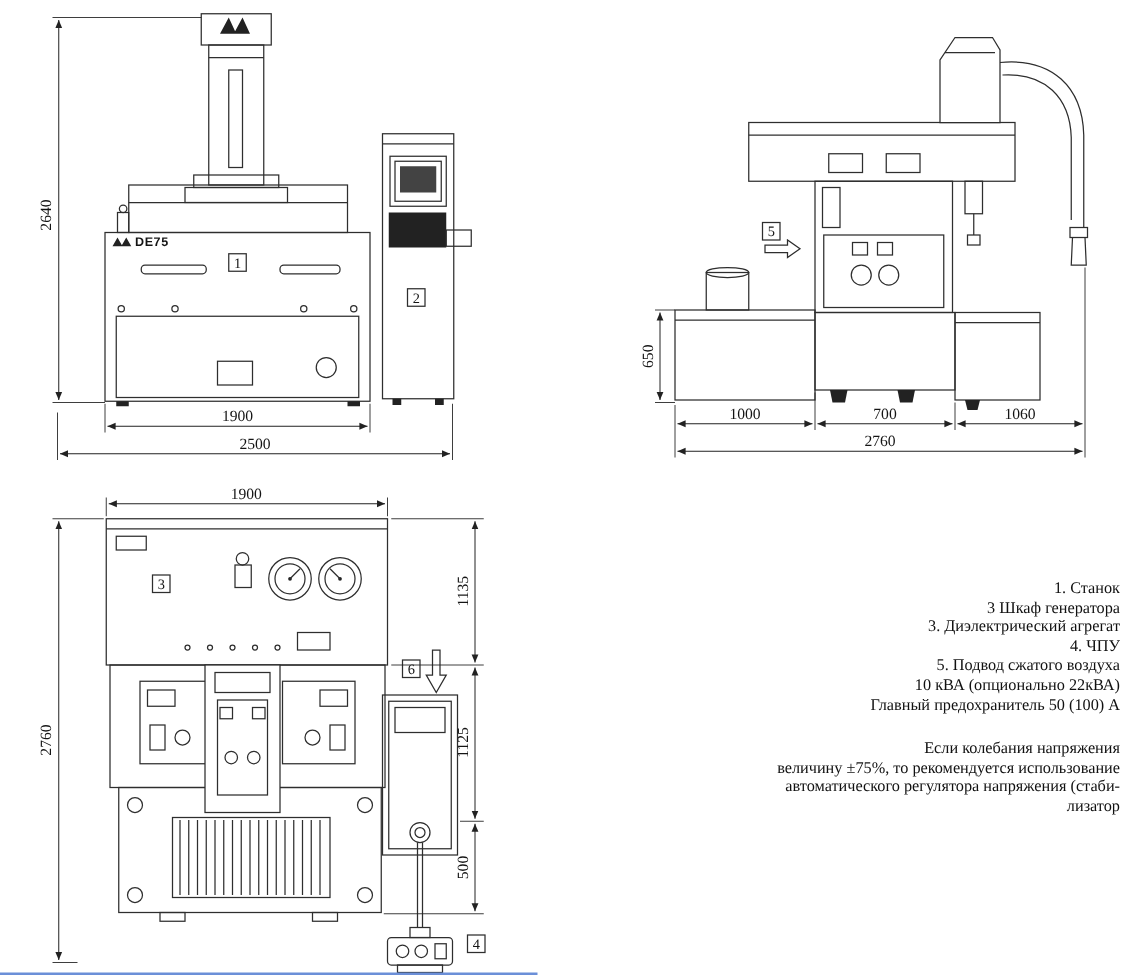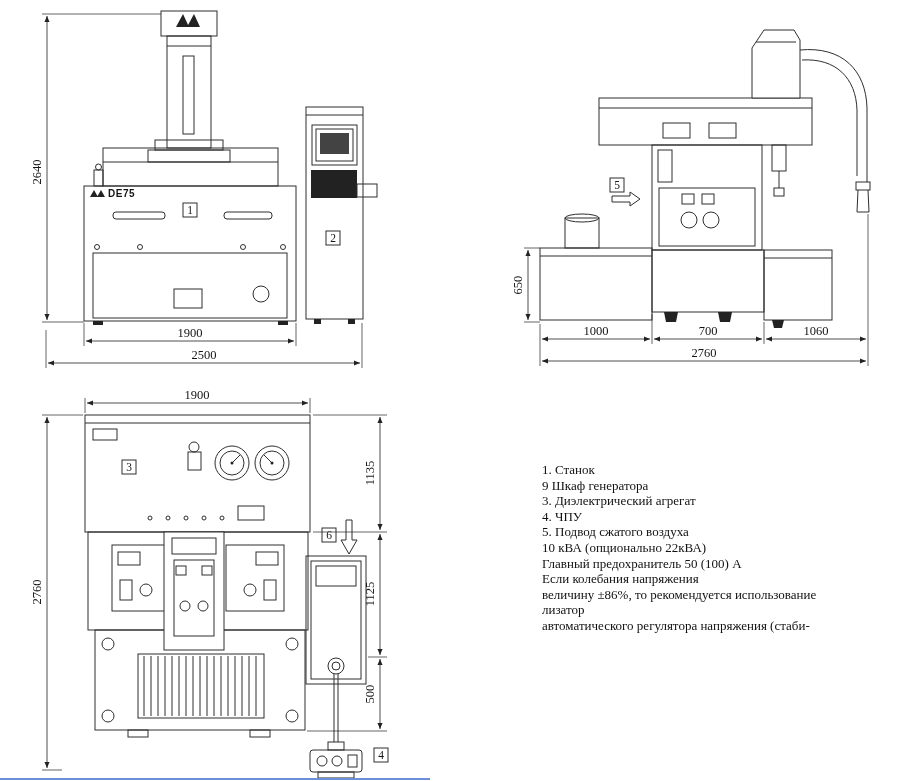--- a/index.html
+++ b/index.html
@@ -8,22 +8,22 @@
   
   .s{stroke:#2e2e2e;stroke-width:1;fill:none;}
   .w{stroke:#2e2e2e;stroke-width:1;fill:#ffffff;}
   .f{fill:#222222;stroke:none;}
   .diml{stroke:#222;stroke-width:0.8;fill:none;}
   .ext{stroke:#222;stroke-width:0.7;fill:none;}
   svg text{fill:#141414;}
   .dim{font:12.5px "Liberation Serif",serif;}
   .callout-num{font:11.5px "Liberation Serif",serif;}
   .logo-text{font:bold 10px "Liberation Sans",sans-serif;letter-spacing:.5px;}
-  .legend{position:absolute;left:542px;top:462px;width:354px;color:#111;font-size:13px;line-height:15.6px;}
-  .legend .note-start{}
+  .legend{position:absolute;left:542px;top:462px;width:354px;color:#111;font-size:13px;line-height:15.6px;text-align:right;}
+  .legend .note-start{margin-top:19px;}
   .bottom-rule{position:absolute;left:0;bottom:1px;width:430px;height:2px;background:#6b8fd8;}
 </style>
 </head>
 <body>
 
 <div class="page">
 
 <svg width="902" height="781" viewBox="0 0 902 781">
   <defs>
     <marker id="arr" viewBox="0 0 10 10" refX="9" refY="5" markerWidth="9" markerHeight="9" orient="auto-start-reverse">
@@ -263,27 +263,27 @@
       <line class="diml" x1="380" y1="659" x2="380" y2="729" marker-start="url(#arr)" marker-end="url(#arr)"></line>
       <text class="dim" x="374" y="473" text-anchor="middle" transform="rotate(-90 374 473)">1135</text>
       <text class="dim" x="374" y="594" text-anchor="middle" transform="rotate(-90 374 594)">1125</text>
       <text class="dim" x="374" y="694" text-anchor="middle" transform="rotate(-90 374 694)">500</text>
     </g>
   </g>
 </svg>
 
 <div class="legend">
   <div>1. Станок</div>
-  <div>9  Шкаф генератора</div>
+  <div>3  Шкаф генератора</div>
   <div>3. Диэлектрический агрегат</div>
   <div>4. ЧПУ</div>
   <div>5. Подвод сжатого воздуха</div>
   <div>10 кВА (опционально 22кВА)</div>
   <div>Главный предохранитель 50 (100) А</div>
   <div class="note-start">Если колебания напряжения</div>
-  <div>величину ±86%, то рекомендуется использование</div>
+  <div>величину ±75%, то рекомендуется использование</div>
+  <div>автоматического регулятора напряжения (стаби-</div>
   <div>лизатор</div>
-  <div>автоматического регулятора напряжения (стаби-</div>
 </div>
 
 <div class="bottom-rule"></div>
 
 </div>
 
 </body></html>

